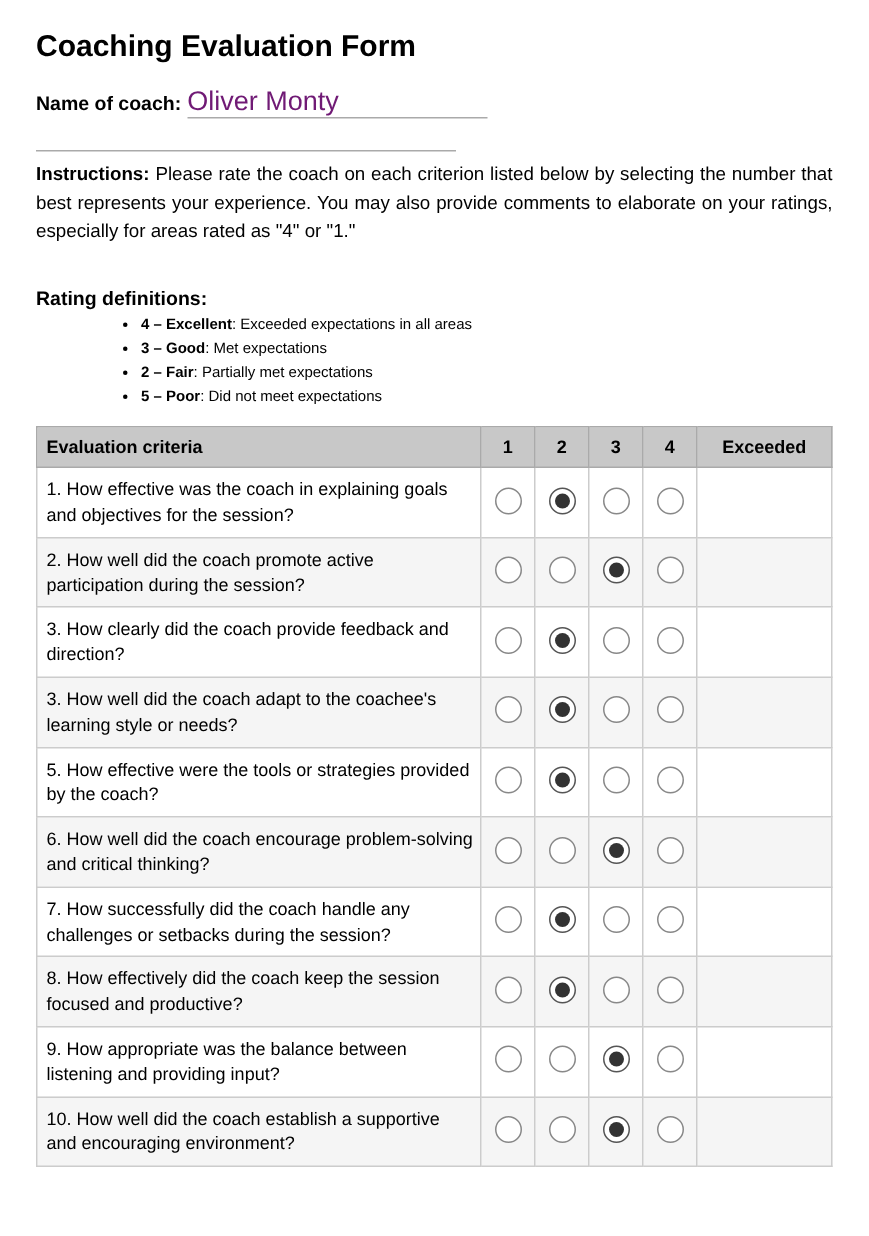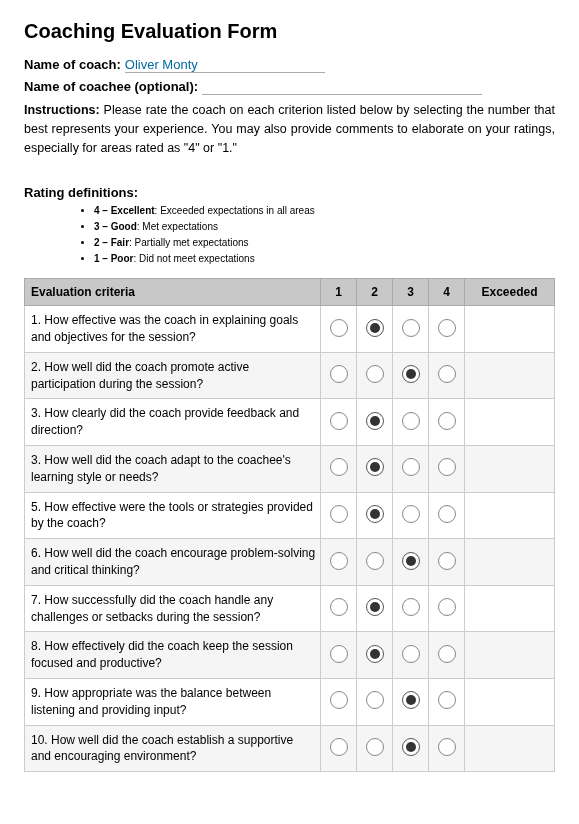--- a/index.html
+++ b/index.html
@@ -22,24 +22,24 @@
       align-items: baseline;
       margin-bottom: 6px;
     }
     .field-label {
       font-weight: bold;
       white-space: nowrap;
       margin-right: 4px;
       font-size: 13px;
     }
     .field-value {
-      color: #0369a1;
+      color: #701a75;
       border-bottom: 1px solid #aaa;
       min-width: 200px;
-      font-size: 13px;
+      font-size: 18px;
     }
     .field-value-empty {
       border-bottom: 1px solid #aaa;
       min-width: 280px;
       font-size: 13px;
     }
     .instructions {
       font-size: 12.5px;
       margin-bottom: 28px;
       line-height: 1.5;
@@ -134,35 +134,34 @@
 </head>
 <body>
 
 <h1>Coaching Evaluation Form</h1>
 
 <div class="field-row">
   <span class="field-label">Name of coach:</span>
   <span class="field-value">Oliver Monty</span>
 </div>
 <div class="field-row">
-  <span class="field-label">Name of coachee (optional):</span>
   <span class="field-value-empty">&nbsp;</span>
 </div>
 
 <p class="instructions">
   <b>Instructions:</b><span> Please rate the coach on each criterion listed below by selecting the number that best represents your experience. You may also provide comments to elaborate on your ratings, especially for areas rated as "4" or "1."</span>
 </p>
 
 <div class="rating-defs">
   <div class="rd-title">Rating definitions:</div>
   <ul id="rating-list">
       <li><b>4 – Excellent</b>: Exceeded expectations in all areas</li>
       <li><b>3 – Good</b>: Met expectations</li>
       <li><b>2 – Fair</b>: Partially met expectations</li>
-      <li><b>1 – Poor</b>: Did not meet expectations</li>
+      <li><b>5 – Poor</b>: Did not meet expectations</li>
     </ul>
 </div>
 
 <table>
   <thead>
     <tr id="table-header-row">
     <th>Evaluation criteria</th>
         <th>1</th>
         <th>2</th>
         <th>3</th>

